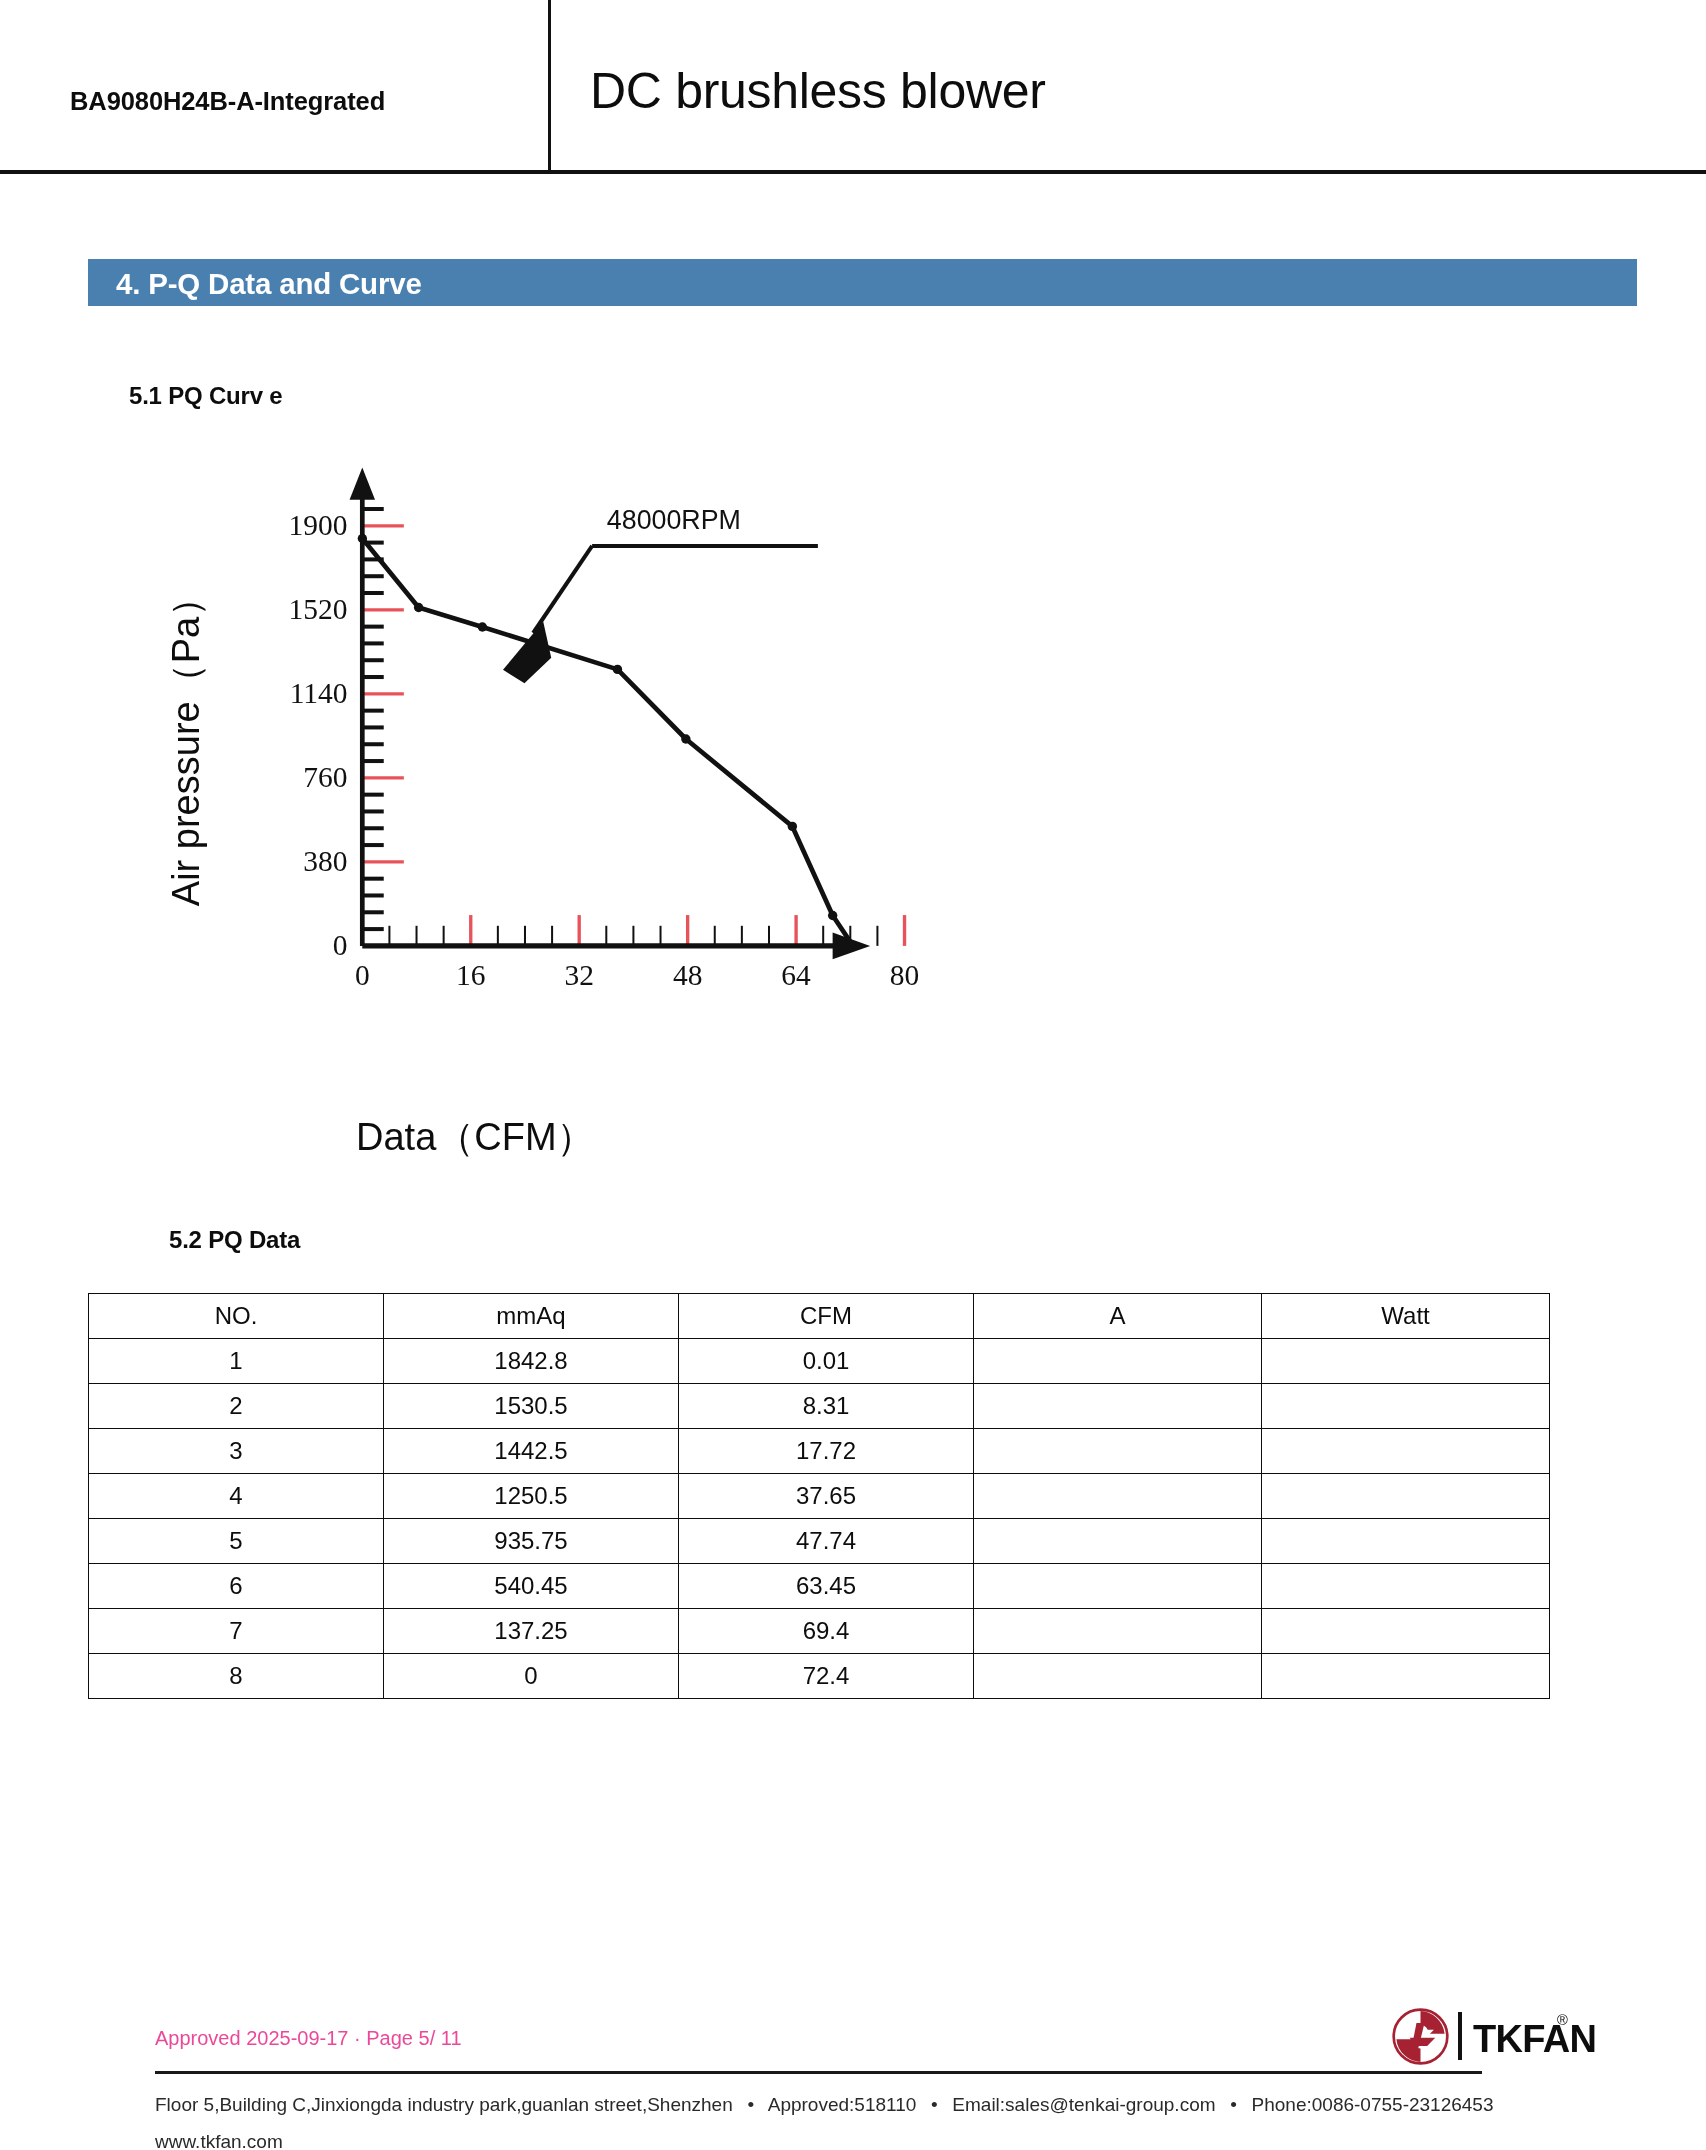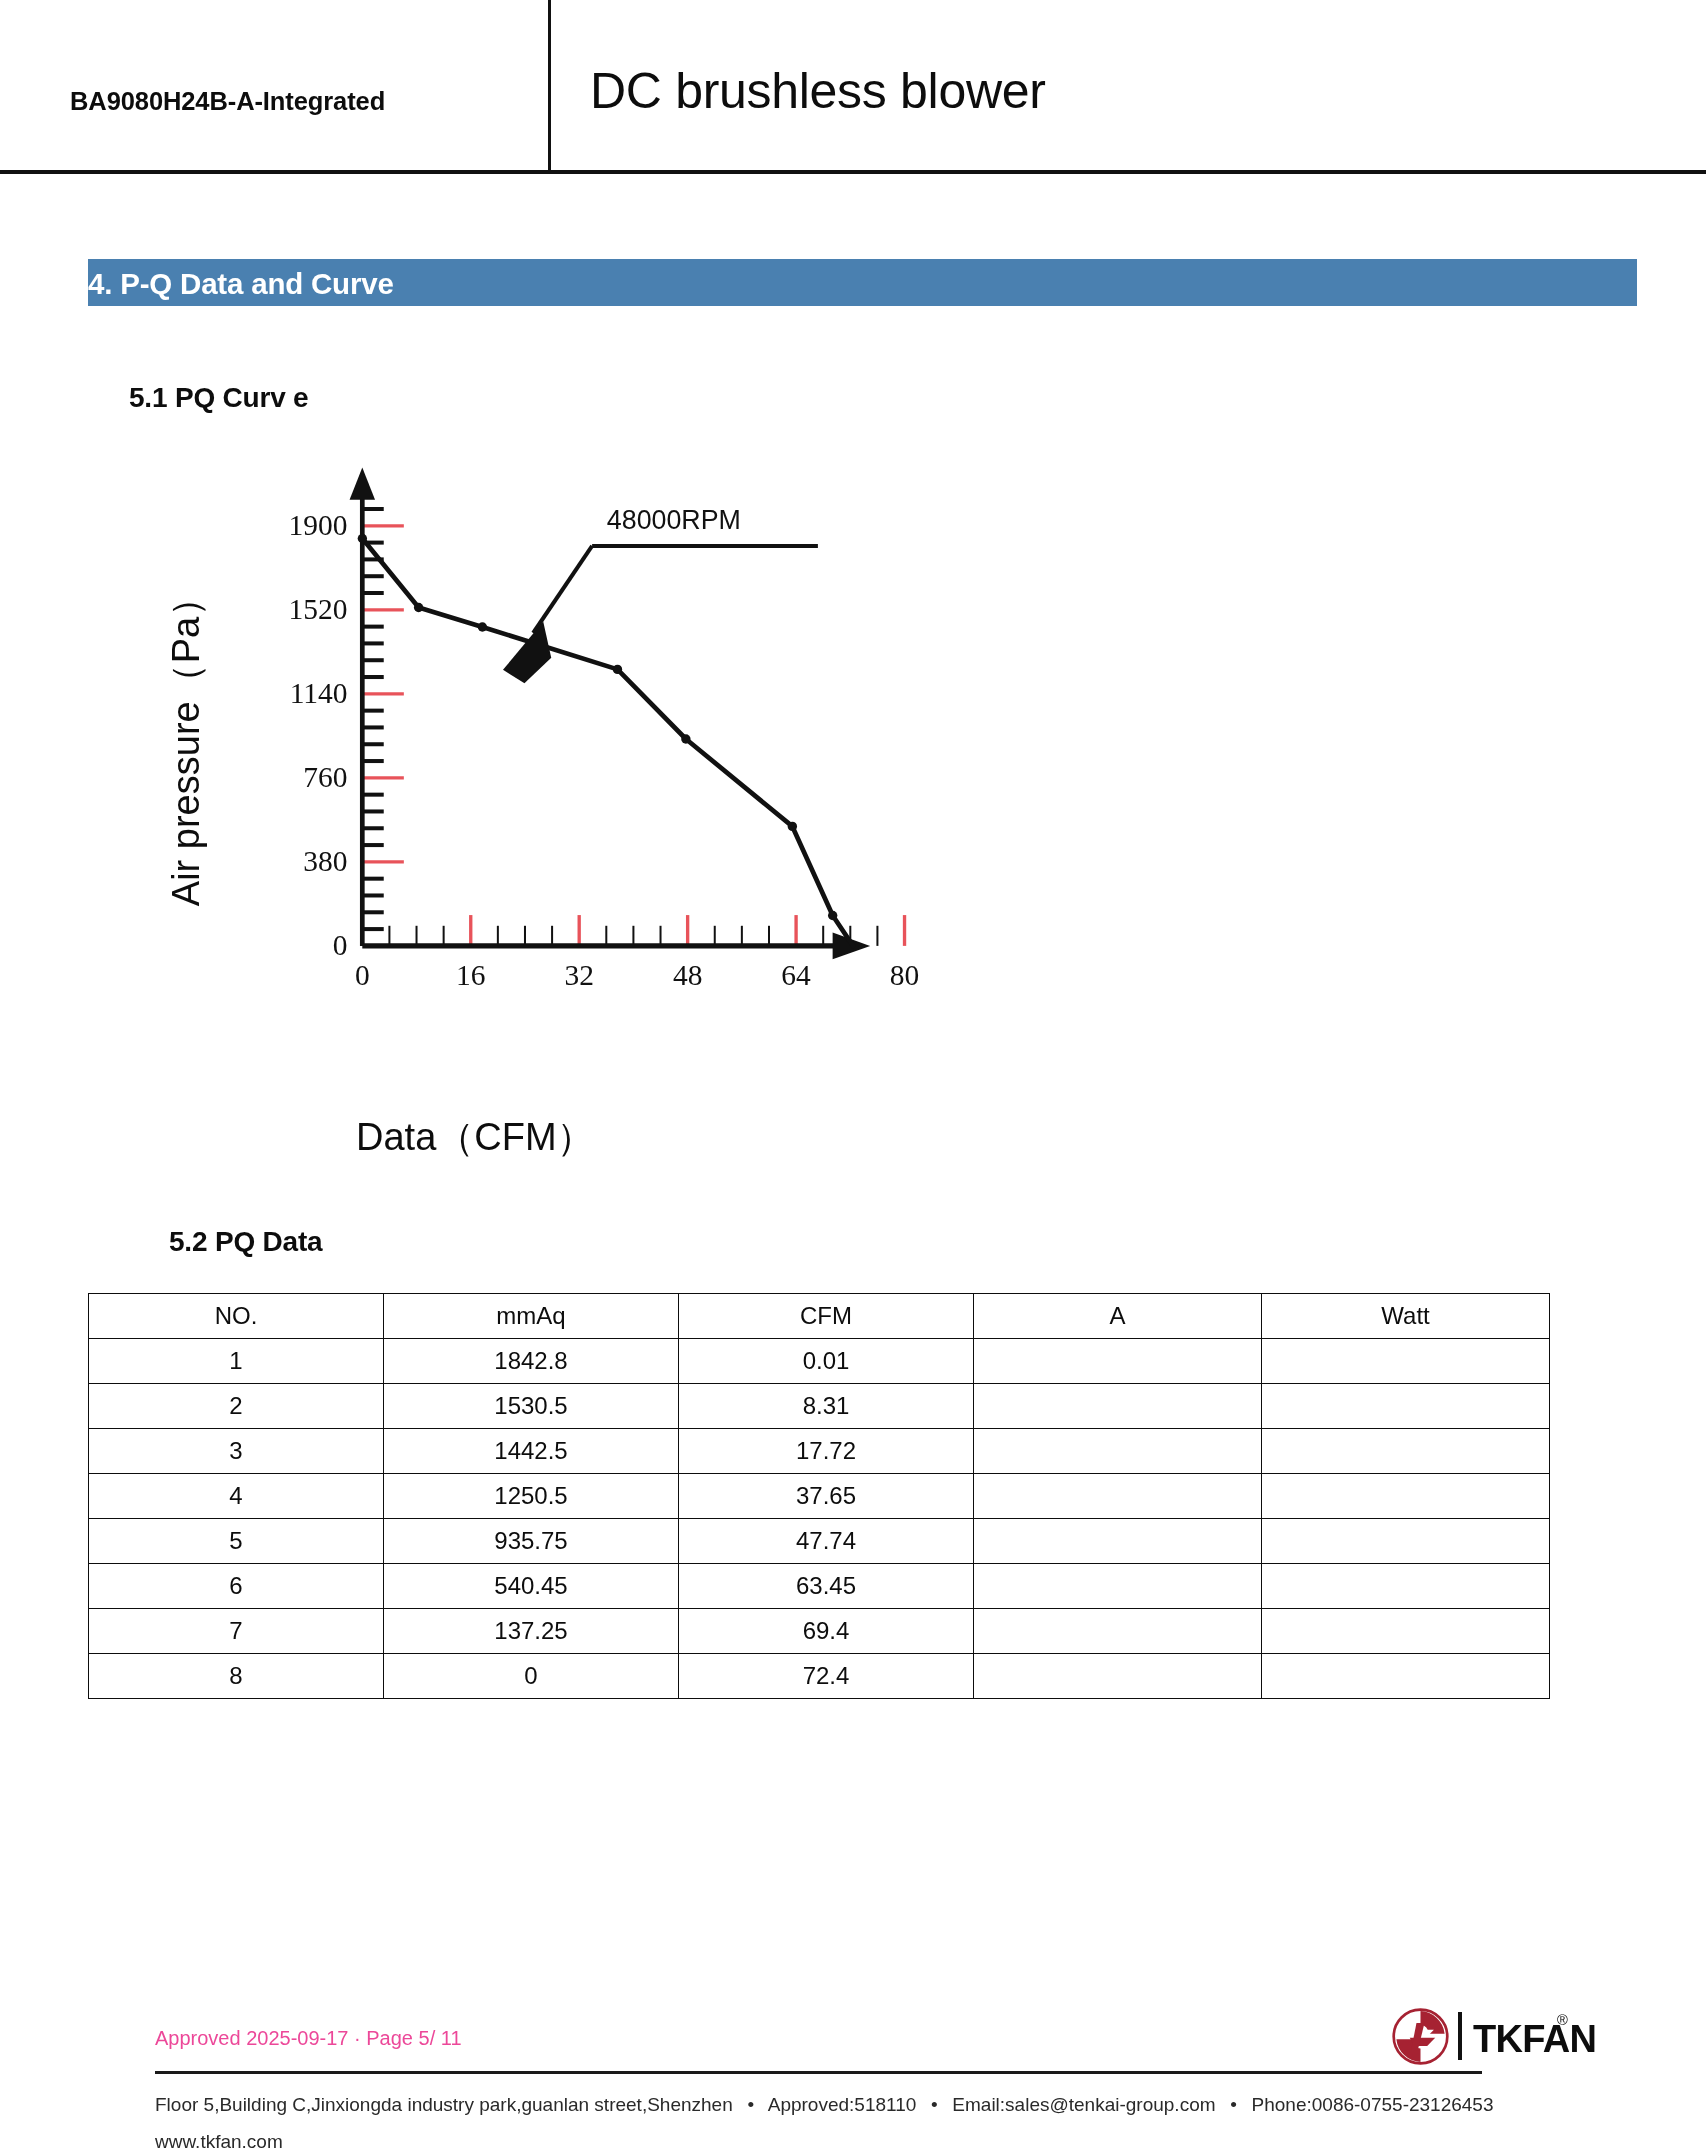--- a/index.html
+++ b/index.html
@@ -63,34 +63,34 @@
   #section-bar {
     position: absolute;
     left: 88px;
     top: 259px;
     width: 1549px;
     height: 47px;
     background: #4a80b0;
   }
   #section-bar-label {
     position: absolute;
-    left: 0;
+    left: 28px;
     top: 8px;
     font-size: 29.5px;
     font-weight: bold;
     color: #ffffff;
     letter-spacing: -0.2px;
     white-space: nowrap;
     text-align: right;
   }
 
   
   .subheading {
     position: absolute;
-    font-size: 28px;
+    font-size: 24px;
     font-weight: bold;
     letter-spacing: -0.2px;
     white-space: nowrap;
   }
   #sub-51 { left: 129px; top: 382px; }
   #sub-52 { left: 129px; top: 1226px; margin-left: 40px; }
 
   
   #pq-chart {
     position: absolute;

